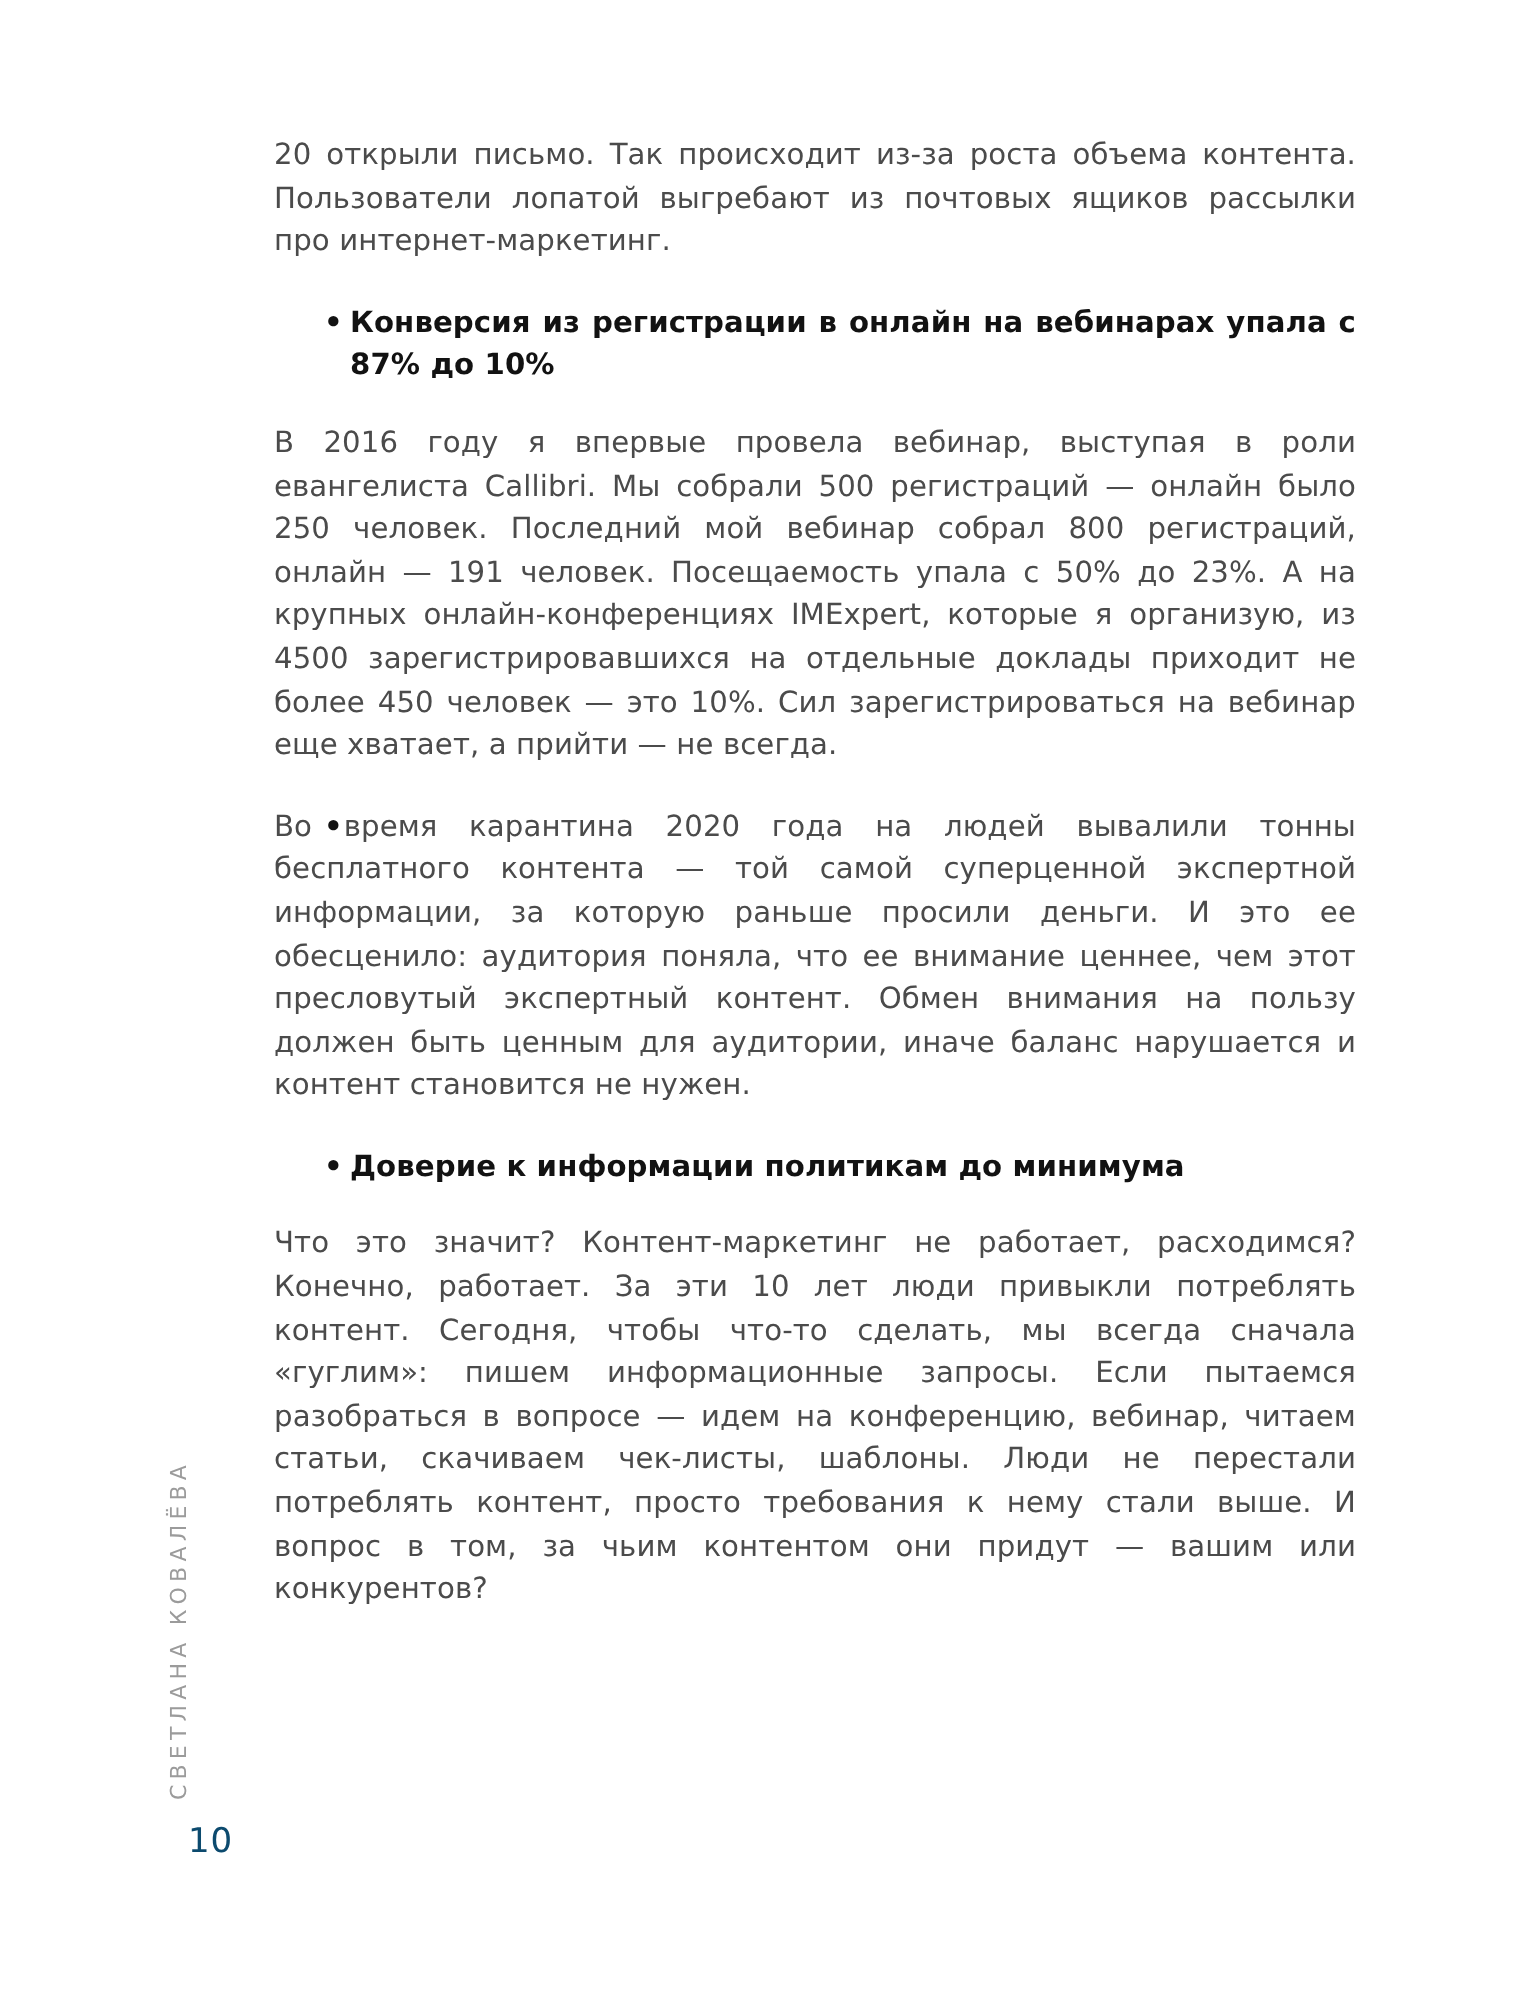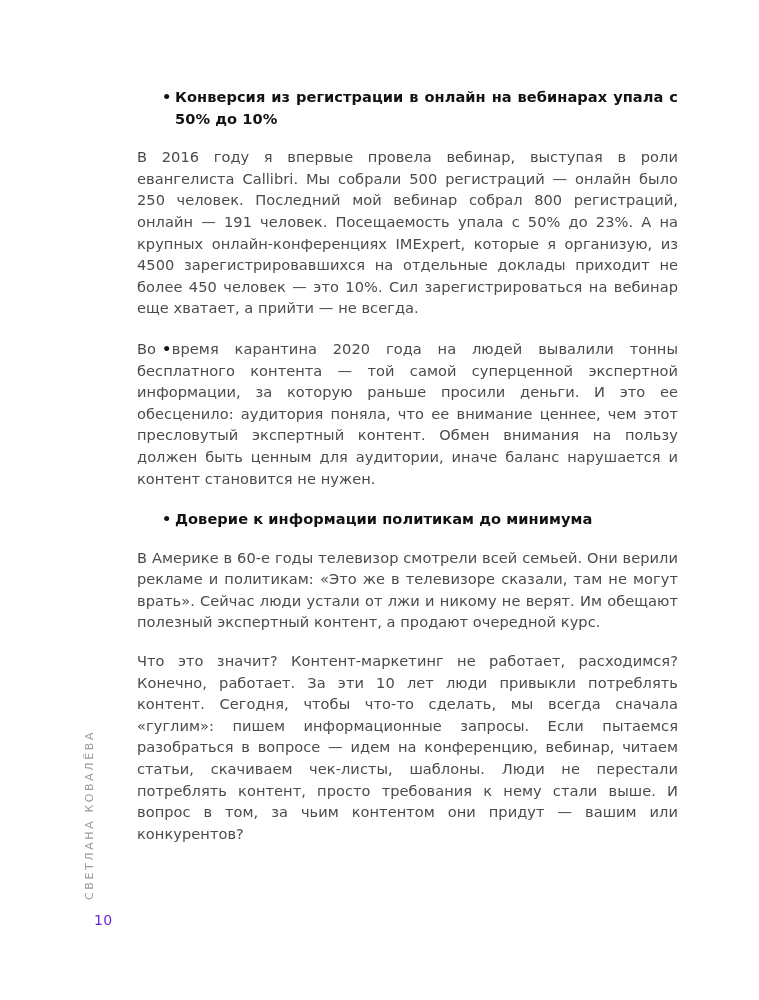--- a/index.html
+++ b/index.html
@@ -80,38 +80,38 @@
     font-size: 14.6px;
     color: #121212;
   }
   .heading-text { display: inline; }
 
   
   .folio {
     position: absolute;
     left: 94px;
     top: 913px;
-    font-size: 14px;
+    font-size: 17px;
     line-height: 1;
-    color: #6d28d9;
+    color: #0c4a6e;
     letter-spacing: 0.4px;
   }
 </style>
 </head>
 <body>
 
 <div class="page">
 
   <div class="side-author">СВЕТЛАНА КОВАЛЁВА</div>
 
   <div class="content">
-      <div class="heading"><span class="bullet">•</span><span class="heading-text">Конверсия из регистрации в онлайн на вебинарах упала с 50% до 10%</span></div>
+      <p class="para">20 открыли письмо. Так происходит из-за роста объема контента. Пользователи лопатой выгребают из почтовых ящиков рассылки про интернет-маркетинг.</p>
+      <div class="heading"><span class="bullet">•</span><span class="heading-text">Конверсия из регистрации в онлайн на вебинарах упала с 87% до 10%</span></div>
       <p class="para">В 2016 году я впервые провела вебинар, выступая в роли евангелиста Callibri. Мы собрали 500 регистраций — онлайн было 250 человек. Последний мой вебинар собрал 800 регистраций, онлайн — 191 человек. Посещаемость упала с 50% до 23%. А на крупных онлайн-конференциях IMExpert, которые я организую, из 4500 зарегистрировавшихся на отдельные доклады приходит не более 450 человек — это 10%. Сил зарегистрироваться на вебинар еще хватает, а прийти — не всегда.</p>
       <div class="heading"><span class="bullet">•</span></div>
       <p class="para">Во время карантина 2020 года на людей вывалили тонны бесплатного контента — той самой суперценной экспертной информации, за которую раньше просили деньги. И это ее обесценило: аудитория поняла, что ее внимание ценнее, чем этот пресловутый экспертный контент. Обмен внимания на пользу должен быть ценным для аудитории, иначе баланс нарушается и контент становится не нужен.</p>
       <div class="heading"><span class="bullet">•</span><span class="heading-text">Доверие к информации политикам до минимума</span></div>
-      <p class="para">В Америке в 60-е годы телевизор смотрели всей семьей. Они верили рекламе и политикам: «Это же в телевизоре сказали, там не могут врать». Сейчас люди устали от лжи и никому не верят. Им обещают полезный экспертный контент, а продают очередной курс.</p>
       <p class="para">Что это значит? Контент-маркетинг не работает, расходимся? Конечно, работает. За эти 10 лет люди привыкли потреблять контент. Сегодня, чтобы что-то сделать, мы всегда сначала «гуглим»: пишем информационные запросы. Если пытаемся разобраться в вопросе — идем на конференцию, вебинар, читаем статьи, скачиваем чек-листы, шаблоны. Люди не перестали потреблять контент, просто требования к нему стали выше. И вопрос в том, за чьим контентом они придут — вашим или конкурентов?</p>
     </div>
 
   <div class="folio">10</div>
 
 </div>
 
 </body></html>

